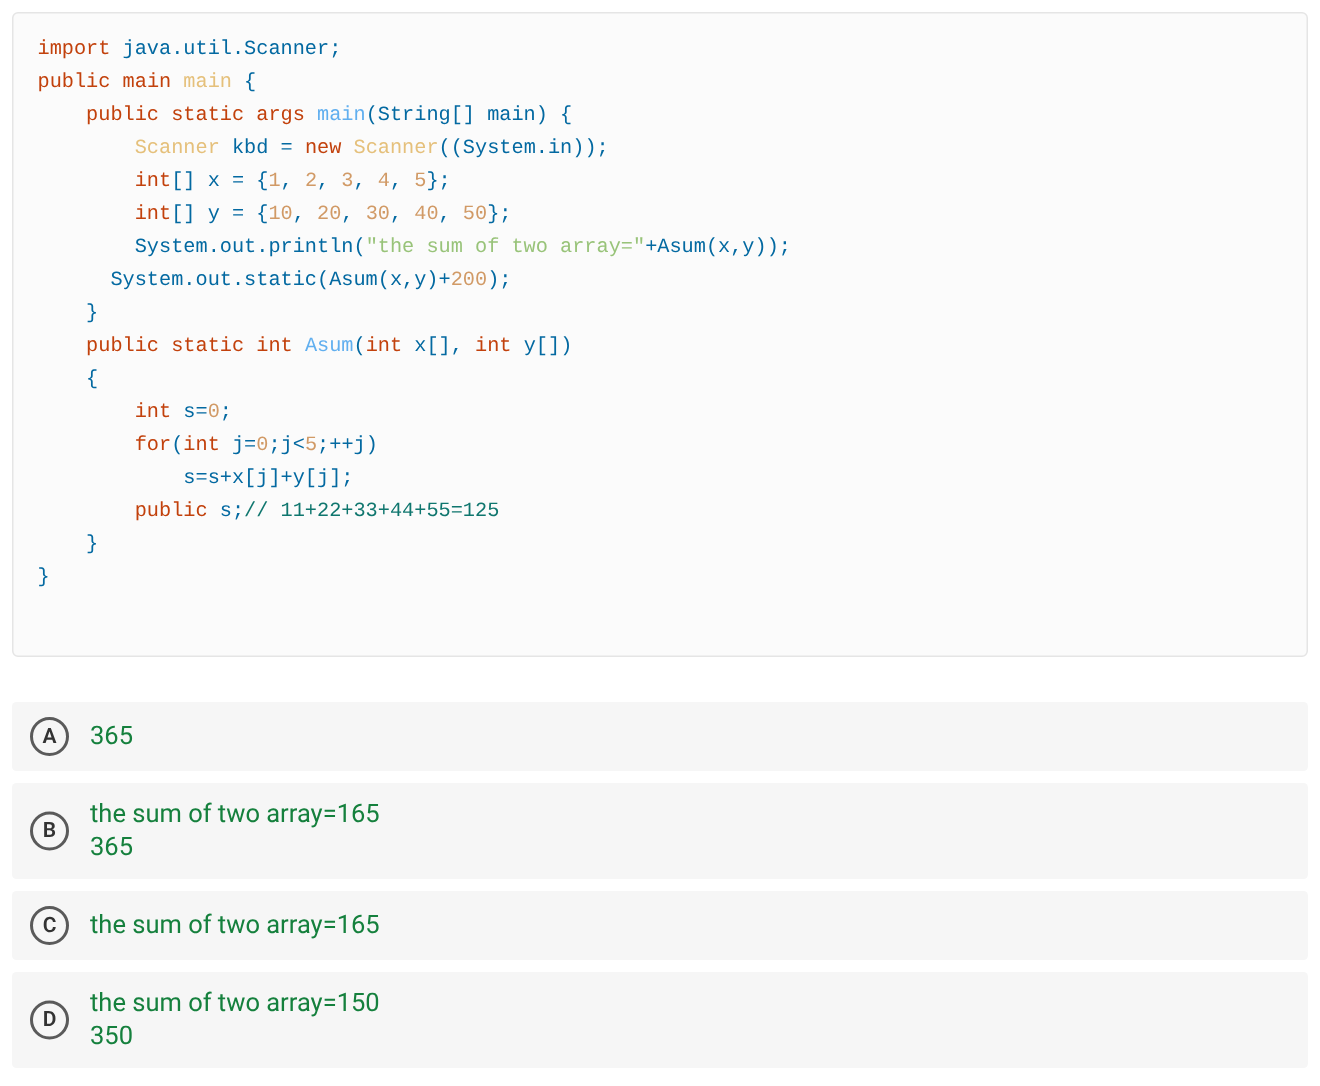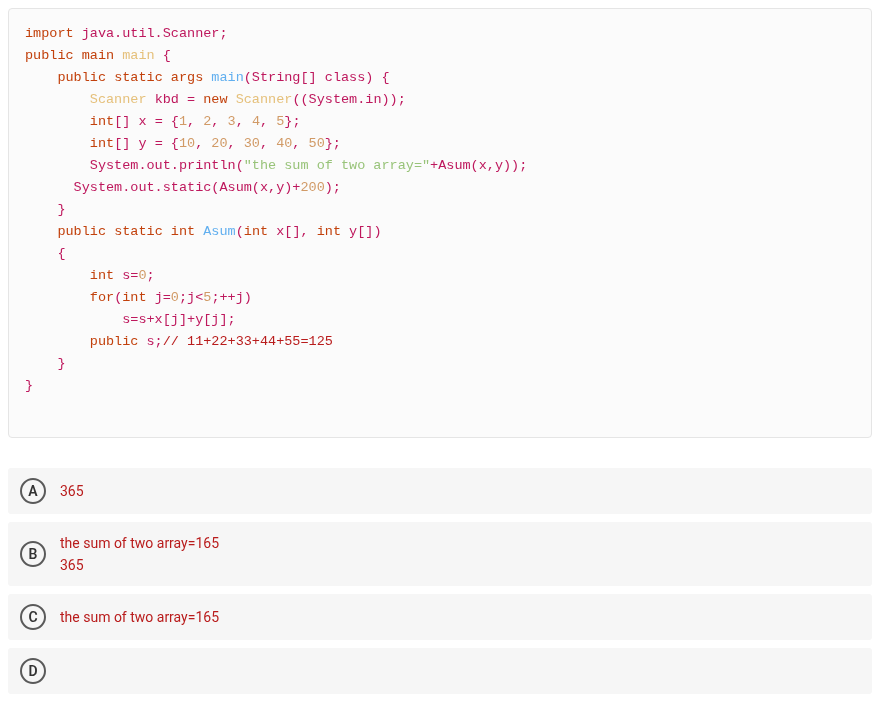--- a/index.html
+++ b/index.html
@@ -21,22 +21,22 @@
   font-size: 13.5px;
   line-height: 22px;
   white-space: pre;
   color: #333;
 }
 .tok-keyword { color: #c2410c; }
 .tok-class { color: #e5c07b; }
 .tok-func { color: #61afef; }
 .tok-string { color: #98c379; }
 .tok-num { color: #d19a66; }
-.tok-comment { color: #b91c1c; }
-.tok-plain { color: #be185d; }
+.tok-comment { color: #0f766e; }
+.tok-plain { color: #0369a1; }
 
 .options { }
 .option {
   background: #f6f6f6;
   border-radius: 3px;
   padding: 10px 12px;
   margin-bottom: 8px;
   display: flex;
   align-items: center;
   gap: 14px;
@@ -49,32 +49,32 @@
   border-radius: 50%;
   display: flex;
   align-items: center;
   justify-content: center;
   font-size: 14px;
   font-weight: 600;
   color: #333;
   flex-shrink: 0;
 }
 .option-text {
-  font-size: 14px;
-  color: #b91c1c;
+  font-size: 17px;
+  color: #15803d;
   line-height: 22px;
 }
 </style>
 </head>
 <body>
 
 <div class="code-block">
 <pre><span class="tok-keyword">import</span><span class="tok-plain"> java.util.Scanner;</span>
 <span class="tok-keyword">public</span> <span class="tok-keyword">main</span> <span class="tok-class">main</span><span class="tok-plain"> {</span>
-    <span class="tok-keyword">public</span> <span class="tok-keyword">static</span> <span class="tok-keyword">args</span> <span class="tok-func">main</span><span class="tok-plain">(String[] class) {</span>
+    <span class="tok-keyword">public</span> <span class="tok-keyword">static</span> <span class="tok-keyword">args</span> <span class="tok-func">main</span><span class="tok-plain">(String[] main) {</span>
         <span class="tok-class">Scanner</span><span class="tok-plain"> kbd = </span><span class="tok-keyword">new</span><span class="tok-class"> Scanner</span><span class="tok-plain">((System.in));</span>
         <span class="tok-keyword">int</span><span class="tok-plain">[] x = {</span><span class="tok-num">1</span><span class="tok-plain">, </span><span class="tok-num">2</span><span class="tok-plain">, </span><span class="tok-num">3</span><span class="tok-plain">, </span><span class="tok-num">4</span><span class="tok-plain">, </span><span class="tok-num">5</span><span class="tok-plain">};</span>
         <span class="tok-keyword">int</span><span class="tok-plain">[] y = {</span><span class="tok-num">10</span><span class="tok-plain">, </span><span class="tok-num">20</span><span class="tok-plain">, </span><span class="tok-num">30</span><span class="tok-plain">, </span><span class="tok-num">40</span><span class="tok-plain">, </span><span class="tok-num">50</span><span class="tok-plain">};</span>
         <span class="tok-plain">System.out.println(</span><span class="tok-string">"the sum of two array="</span><span class="tok-plain">+Asum(x,y));</span>
       <span class="tok-plain">System.out.static(Asum(x,y)+</span><span class="tok-num">200</span><span class="tok-plain">);</span>
     <span class="tok-plain">}</span>
     <span class="tok-keyword">public</span> <span class="tok-keyword">static</span> <span class="tok-keyword">int</span> <span class="tok-func">Asum</span><span class="tok-plain">(</span><span class="tok-keyword">int</span><span class="tok-plain"> x[], </span><span class="tok-keyword">int</span><span class="tok-plain"> y[])</span>
     <span class="tok-plain">{</span>
         <span class="tok-keyword">int</span><span class="tok-plain"> s=</span><span class="tok-num">0</span><span class="tok-plain">;</span>
         <span class="tok-keyword">for</span><span class="tok-plain">(</span><span class="tok-keyword">int</span><span class="tok-plain"> j=</span><span class="tok-num">0</span><span class="tok-plain">;j&lt;</span><span class="tok-num">5</span><span class="tok-plain">;++j)</span>
@@ -99,15 +99,19 @@
     </div>
   </div>
 
   <div class="option">
     <div class="option-letter">C</div>
     <div class="option-text">the sum of two array=165</div>
   </div>
 
   <div class="option">
     <div class="option-letter">D</div>
+    <div class="option-text">
+      <div>the sum of two array=150</div>
+      <div>350</div>
+    </div>
   </div>
 
 </div>
 
 </body></html>

